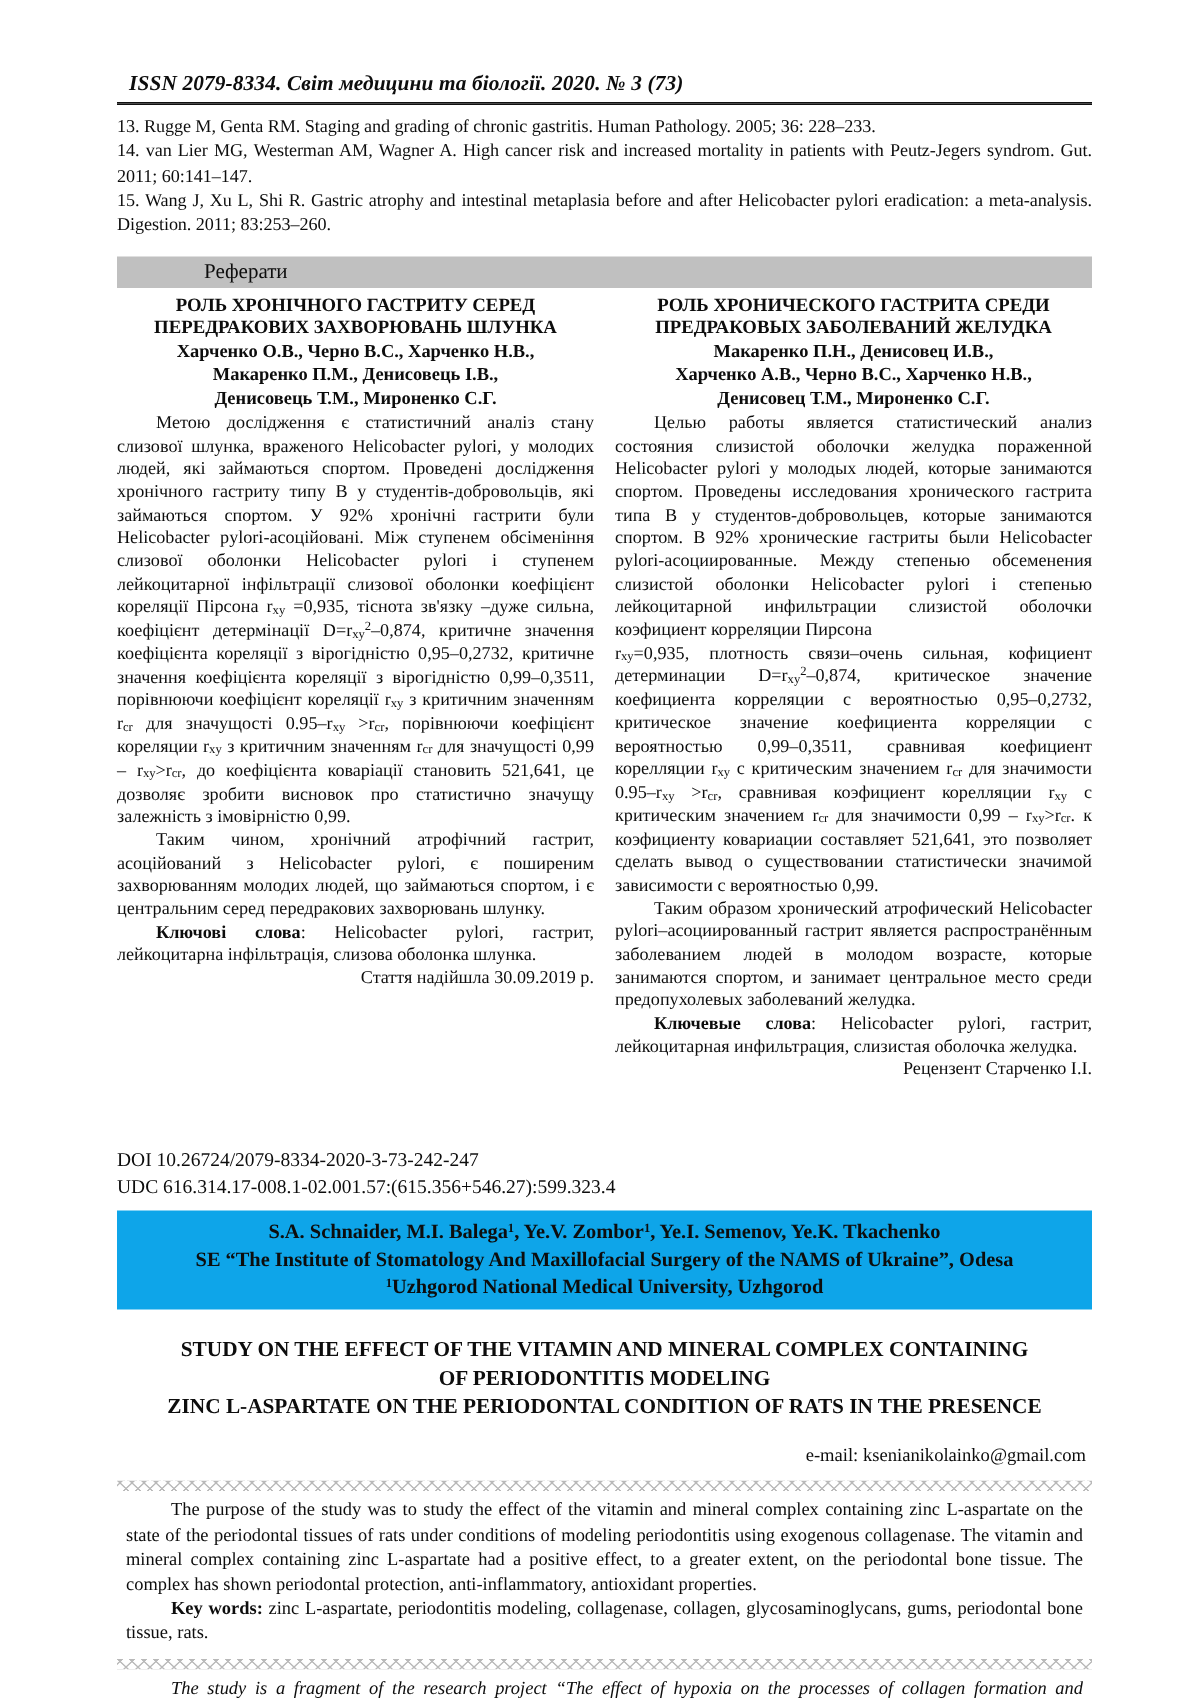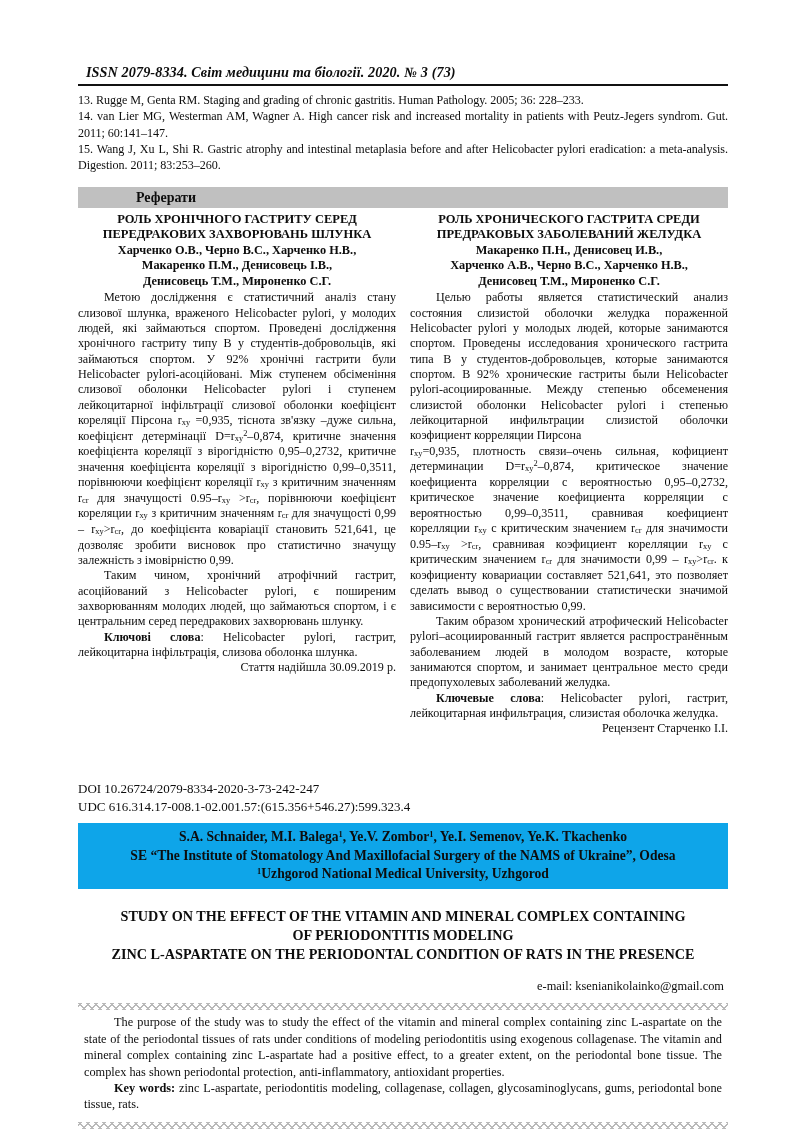--- a/index.html
+++ b/index.html
@@ -14,21 +14,21 @@
     font-family: "Liberation Serif", "DejaVu Serif", serif;
     color: #0d0d0d;
     position: relative;
     overflow: hidden;
   }
   .page {
     position: absolute;
     left: 0; top: 0;
     width: 800px;
     height: 840px;
-    padding: 64px 72px 0 78px;
+    padding: 48px 72px 0 78px;
   }
 
   
   .runhead {
     font-style: italic;
     font-weight: bold;
     font-size: 14.2px;
     letter-spacing: .1px;
     padding-left: 8px;
     padding-bottom: 2px;
@@ -51,21 +51,21 @@
 
   
   .greybar {
     background: #c0c0c0;
     height: 21px;
     margin-top: 14px;
     display: flex;
     align-items: center;
   }
   .greybar span {
-    font-weight: bold;
+    font-weight: normal;
     font-size: 14px;
     padding-left: 58px;
   }
 
   
   .abs-cols {
     display: flex;
     gap: 14px;
     margin-top: 4px;
   }

